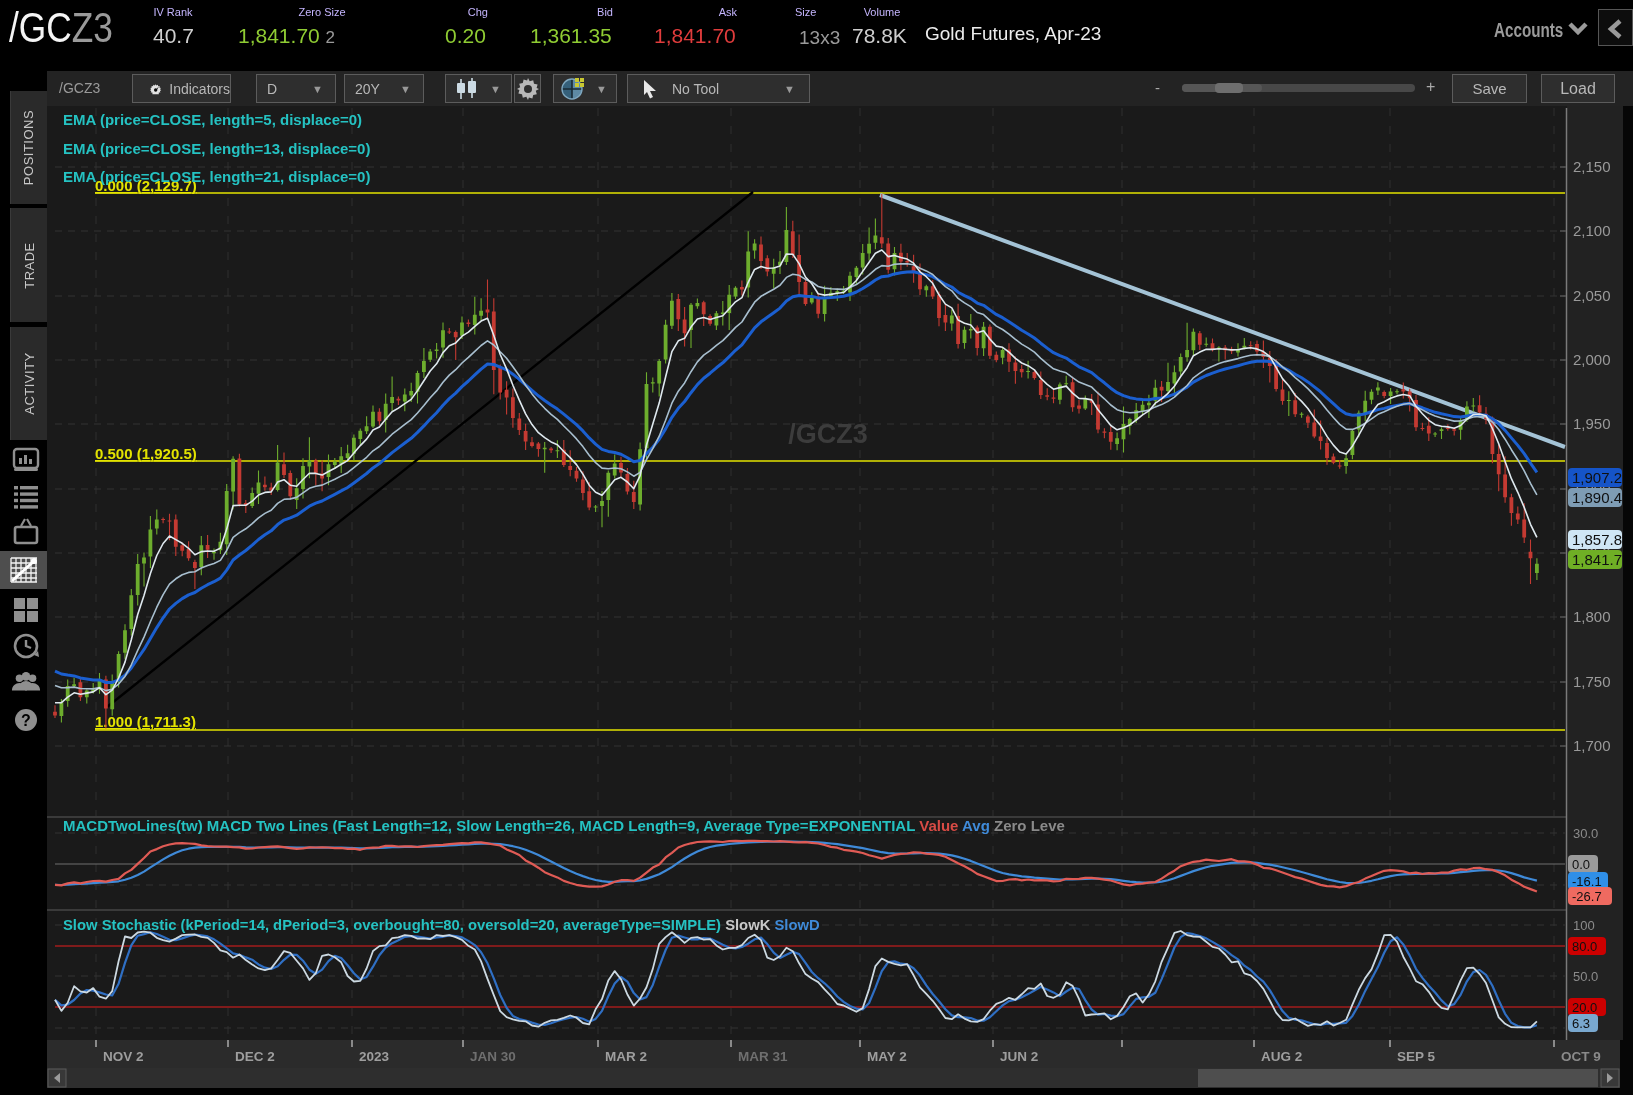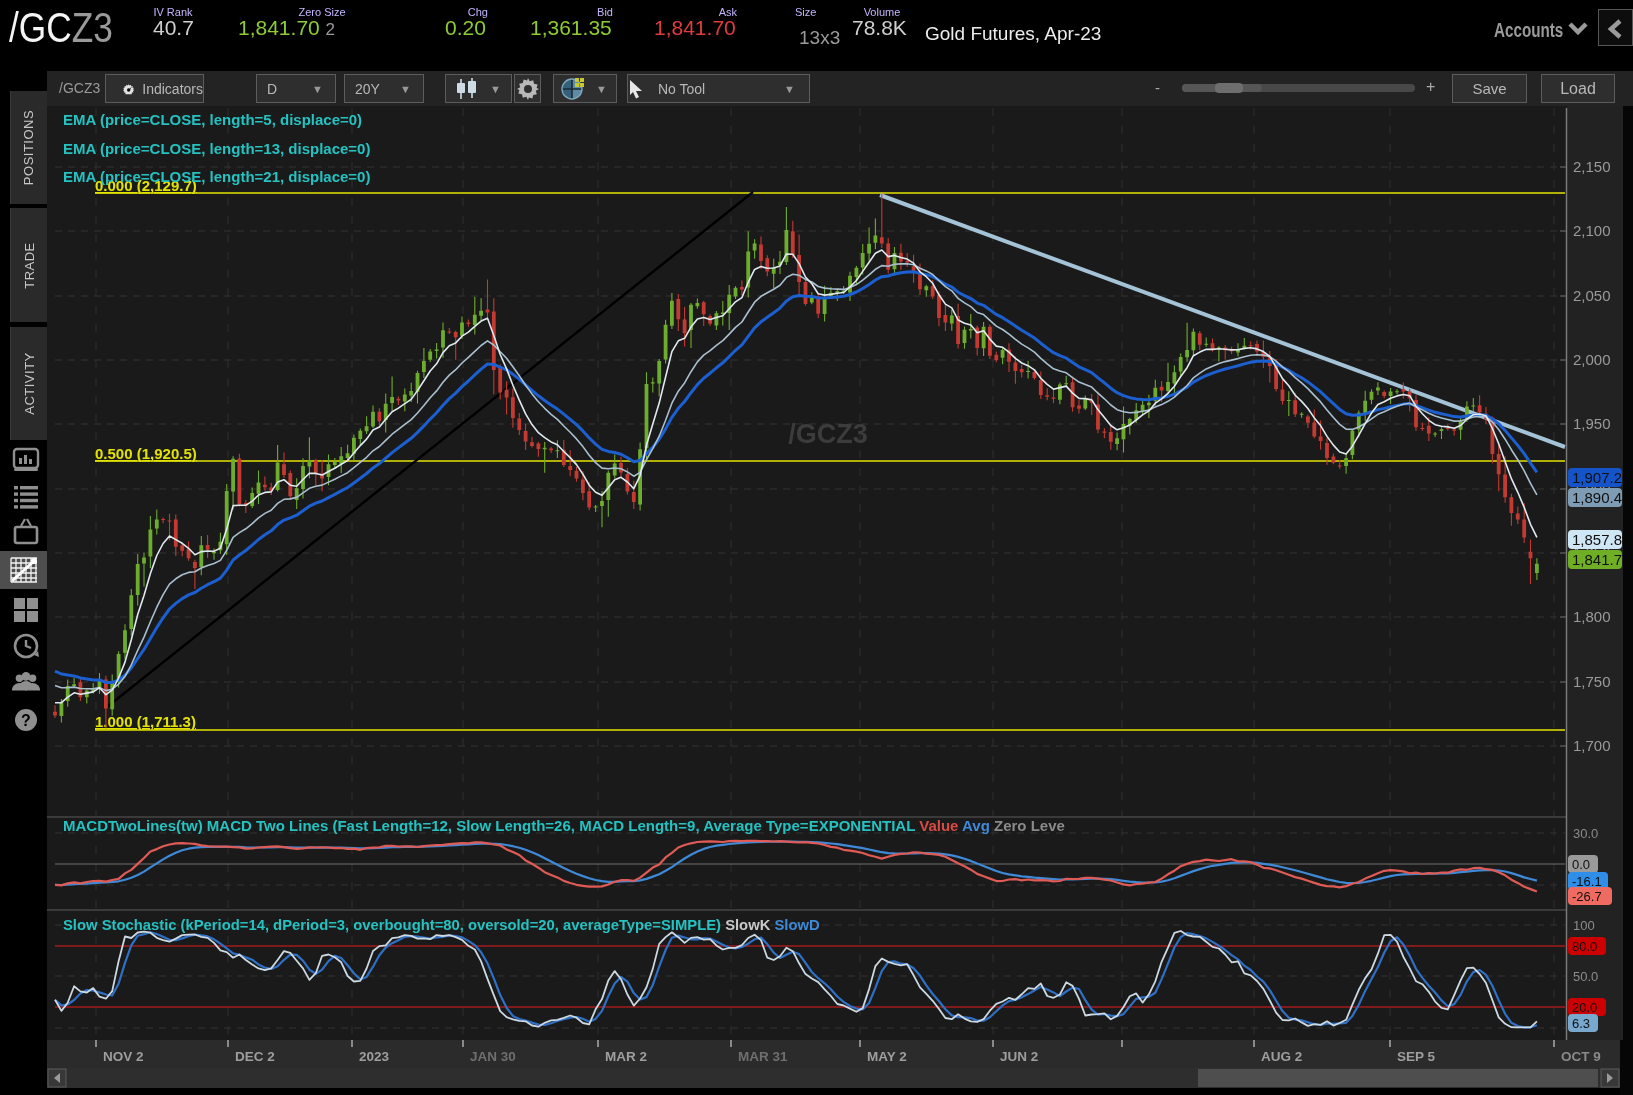--- a/index.html
+++ b/index.html
@@ -1,20 +1,20 @@
 <!DOCTYPE html>
 <html><head><meta charset="utf-8"><style>
 *{margin:0;padding:0;box-sizing:border-box}
 html,body{width:1633px;height:1095px;background:#000;overflow:hidden;
  font-family:"Liberation Sans",sans-serif;-webkit-font-smoothing:antialiased}
 #app{position:relative;width:1633px;height:1095px;background:#000}
 
 #hdr{position:absolute;left:0;top:0;width:1633px;height:60px;background:#000}
 .hlab{position:absolute;top:6px;font-size:11px;color:#c4b5fd}
-.hval{position:absolute;top:16px;font-size:21px;color:#cfcfcf}
+.hval{position:absolute;top:24px;font-size:21px;color:#cfcfcf}
 #logo{position:absolute;left:9px;top:3px;font-size:43px;color:#f5f5f5;
  transform:scaleX(.82);transform-origin:left top;letter-spacing:0px;white-space:nowrap}
 #logo span{color:#9a9a9a}
 .grn{color:#8fcc33}.red{color:#e03c3c}
 #gfd{position:absolute;left:925px;top:23px;font-size:19px;color:#ececec}
 #acct{position:absolute;left:1494px;top:19px;font-size:19.5px;font-weight:bold;color:#9a9a9a;transform:scaleX(.78);transform-origin:left top}
 #collbtn{position:absolute;left:1598px;top:9px;width:35px;height:37px;background:#0d0d0d;
  border:1.5px solid #565656}
 
 #side{position:absolute;left:0;top:60px;width:47px;height:1035px;background:#000}
@@ -244,21 +244,21 @@
  <div class="sic" style="top:645px">
         <svg width="26" height="26" viewBox="0 0 26 26">
           <circle cx="13" cy="13" r="11" fill="#8f8f8f"></circle>
           <text x="13" y="19" font-size="16" font-weight="bold" fill="#000" text-anchor="middle" font-family="Liberation Sans,sans-serif">?</text>
         </svg>
       </div>
 </div>
 
 <div id="tbar">
  <div id="tsym">/GCZ3</div>
- <div class="tbtn" style="left:58px;width:99px;padding-left:16px">
+ <div class="tbtn" style="left:85px;width:99px;padding-left:16px">
         <svg width="25" height="24" viewBox="0 0 25 24">
           <g fill="#e2e2e2">
             <path d="M12.5 3l1.5 2.5 2.6-1.6.6 2.9 2.9-.3-.6 2.9 2.9.8-1.7 2.4 2.3 1.8-2.5 1.5.9 2.8-3 .1v3.2h-12v-3.2l-3-.1.9-2.8-2.5-1.5 2.3-1.8-1.7-2.4 2.9-.8-.6-2.9 2.9.3.6-2.9 2.6 1.6z"></path>
           </g>
           <circle cx="12.5" cy="14" r="3.2" fill="#0a0a0a"></circle>
           <path d="M13.5 12.5L19 7l-4 6.5z" fill="#0a0a0a"></path>
         </svg>
         <span style="margin-left:7px">Indicators</span>
       </div>
  <div class="tbtn" style="left:209px;width:80px;padding-left:10px">D<span class="car" style="position:absolute;right:12px">▼</span></div>
@@ -288,21 +288,21 @@
           <circle cx="12" cy="13" r="10" fill="none" stroke="#7fa8c0" stroke-width="1.4"></circle>
           <g fill="#c8c832">
             <rect x="15" y="2" width="4" height="4"></rect>
             <rect x="20" y="2" width="4" height="4"></rect>
             <rect x="15" y="7" width="4" height="4"></rect>
             <rect x="20" y="7" width="4" height="4"></rect>
           </g>
         </svg>
         <span class="car" style="position:absolute;right:9px">▼</span>
       </div>
- <div class="tbtn" style="left:580px;width:183px;">
+ <div class="tbtn" style="left:580px;width:183px;padding-left:14px">
         <svg width="16" height="20" viewBox="0 0 16 20">
           <path d="M2 1l12 11H8l3 6-3 1.6L5 13l-3 3z" fill="#e8e8e8"></path>
         </svg>
         <span style="margin-left:14px">No Tool</span>
         <span class="car" style="position:absolute;right:14px">▼</span>
       </div>
  <div style="position:absolute;left:1108px;top:8px;color:#aaa;font-size:15px">-</div>
  <div style="position:absolute;left:1135px;top:13px;width:233px;height:8px;background:#484848;border-radius:4px"></div>
  <div style="position:absolute;left:1135px;top:13px;width:80px;height:8px;background:#565656;border-radius:4px"></div>
  <div style="position:absolute;left:1168px;top:12px;width:28px;height:10px;background:#6e6e6e;border-radius:4px"></div>

